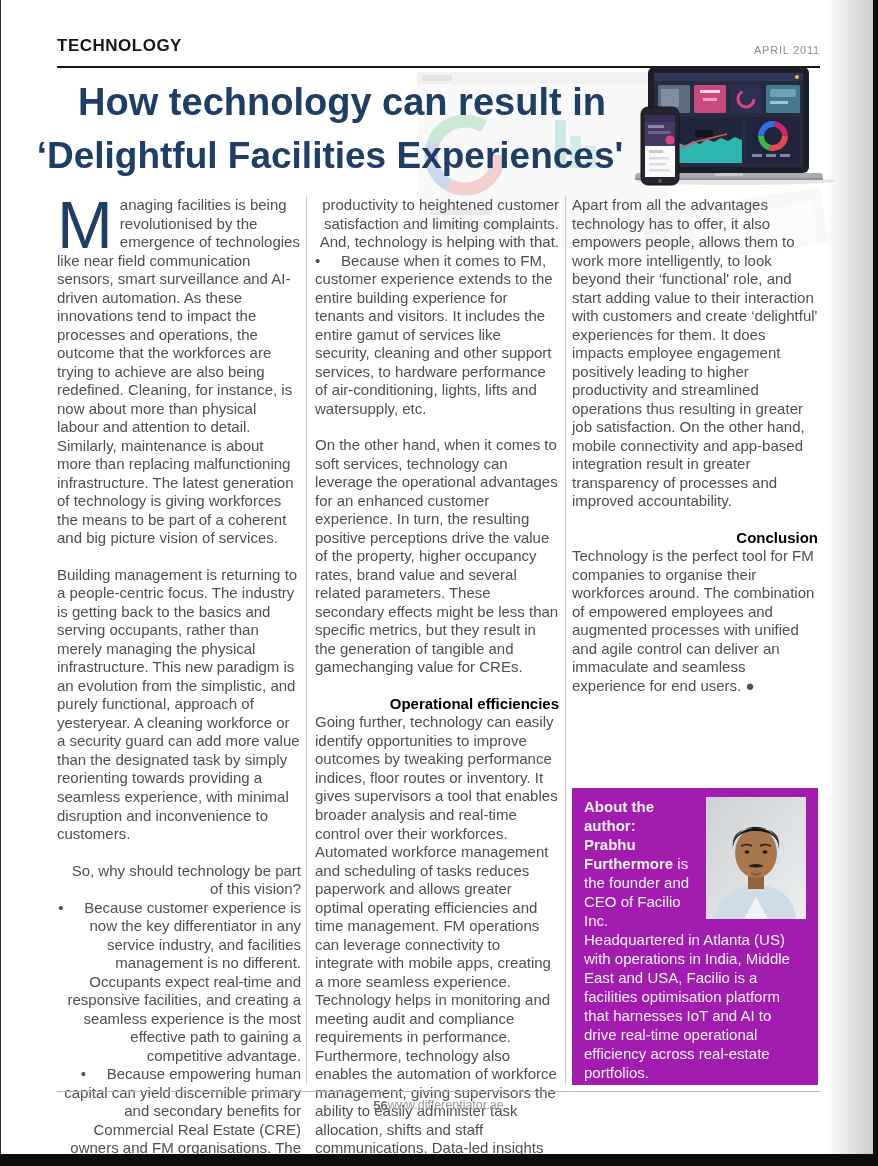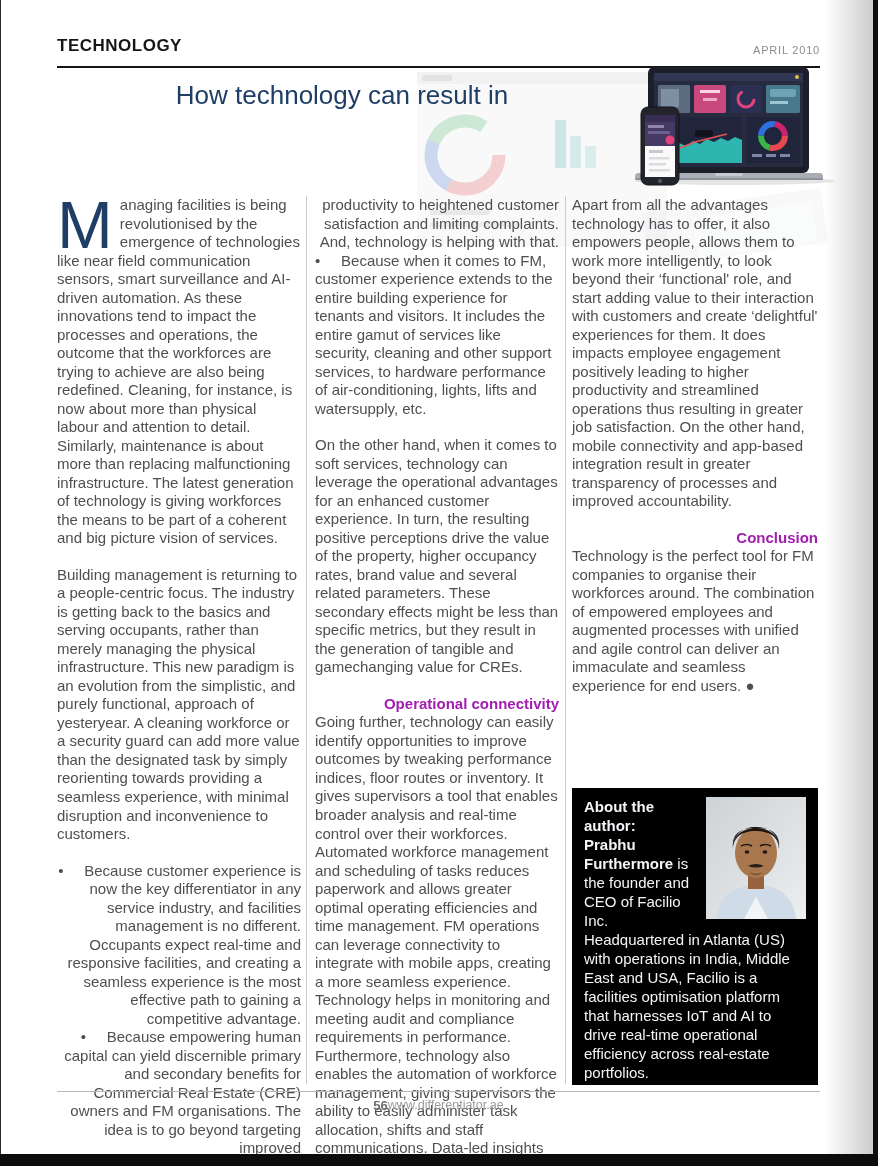--- a/index.html
+++ b/index.html
@@ -11,55 +11,55 @@
   .edge-left{position:absolute;top:0;left:0;width:1px;height:100%;background:#2a2a2a;z-index:9;}
   .scan-shade{position:absolute;top:0;right:5px;width:48px;height:100%;z-index:8;pointer-events:none;
         background:linear-gradient(90deg,rgba(0,0,0,0),rgba(0,0,0,0.20));}
   
   .header-row{position:absolute;left:57px;top:36px;width:763px;display:flex;justify-content:space-between;align-items:flex-end;}
   .kicker{font-size:17px;font-weight:700;letter-spacing:0.5px;color:#161616;}
   .issue{font-size:11px;color:#8d8d8d;letter-spacing:0.8px;}
   .header-rule{position:absolute;left:57px;top:66px;width:763px;height:2px;background:#141414;}
   
   .title-block{position:absolute;left:0;top:80px;width:660px;text-align:center;z-index:3;color:#1e3e66;}
-  .title-l1{font-size:26px;font-weight:400;line-height:1.2;padding-left:24px;}
+  .title-l1{font-size:38px;font-weight:700;line-height:1.2;padding-left:24px;}
   .title-l2{font-size:37px;font-weight:600;line-height:1.2;margin-top:8px;}
   
   .hero{position:absolute;left:395px;top:50px;width:470px;height:215px;z-index:1;pointer-events:none;}
   
   .col{position:absolute;top:196px;width:244px;font-size:15px;line-height:1.235;color:#4f4f51;z-index:2;}
   .col1{left:57px;}
   .col2{left:315px;}
   .col3{left:572px;width:246px;}
   .col p{margin:0 0 18px 0;}
   .col p.tight{margin-bottom:0;text-align:right;}
   .divider{position:absolute;top:196px;width:1px;height:888px;background:#cccccc;z-index:2;}
   .div1{left:306px;}
   .div2{left:565px;}
   .dropcap{float:left;font-size:67px;line-height:52px;font-weight:500;color:#1e3e66;margin:3px 7px 0 0;}
-  .subhead{font-weight:700;color:#a21caf;margin:0;}
-  
-  .author-box{position:absolute;left:572px;top:788px;width:246px;height:297px;background:#000000;z-index:3;
+  .subhead{font-weight:700;color:#000000;margin:0;}
+  
+  .author-box{position:absolute;left:572px;top:788px;width:246px;height:297px;background:#a21caf;z-index:3;
         box-sizing:border-box;padding:9px 12px;color:#f2f4f7;font-size:15px;line-height:19px;}
   .author-photo{float:right;width:100px;height:122px;margin:0 0 5px 7px;display:block;}
   .author-bold{font-weight:700;}
   
   .footer-rule{position:absolute;left:57px;top:1091px;width:763px;height:1px;background:#b8b8b8;z-index:2;}
   .footer-row{position:absolute;left:57px;top:1098px;width:763px;display:flex;justify-content:center;z-index:2;}
   .page-num{font-size:13px;font-weight:600;color:#6e6e6e;}
   .site{font-size:12.5px;color:#9b9b9b;}
 </style>
 </head>
 <body>
 
 <div class="page">
 
   <div class="header-row">
     <span class="kicker">TECHNOLOGY</span>
-    <span class="issue">APRIL 2010</span>
+    <span class="issue">APRIL 2011</span>
   </div>
   <div class="header-rule"></div>
 
   <svg class="hero" viewBox="0 0 470 215">
 
     <g opacity="0.45">
       <rect x="22" y="22" width="250" height="175" fill="#f3f3f4"></rect>
       <rect x="22" y="22" width="250" height="12" fill="#e3e3e5"></rect>
       <rect x="27" y="25" width="30" height="6" rx="2" fill="#c2c2c6"></rect>
       <circle cx="70" cy="105" r="34" fill="none" stroke="#d84b4b" stroke-width="13" stroke-dasharray="70 144" opacity="0.55"></circle>
@@ -125,37 +125,39 @@
       <rect x="254" y="100" width="14" height="3" fill="#c9c9cd"></rect>
       <rect x="254" y="107" width="20" height="2.5" fill="#dcdce0"></rect>
       <rect x="254" y="113" width="17" height="2.5" fill="#dcdce0"></rect>
       <rect x="254" y="119" width="21" height="2.5" fill="#dcdce0"></rect>
       <circle cx="265" cy="131" r="2" fill="#5a5a64"></circle>
     </g>
   </svg>
 
   <div class="title-block">
     <div class="title-l1">How technology can result in</div>
+    <div class="title-l2">‘Delightful Facilities Experiences'</div>
   </div>
 
   <div class="divider div1"></div>
   <div class="divider div2"></div>
 
   <div class="col col1">
     <p><span class="dropcap">M</span><span>anaging facilities is being revolutionised by the emergence of technologies like near field communication sensors, smart surveillance and AI-driven automation. As these innovations tend to impact the processes and operations, the outcome that the workforces are trying to achieve are also being redefined. Cleaning, for instance, is now about more than physical labour and attention to detail. Similarly, maintenance is about more than replacing malfunctioning infrastructure. The latest generation of technology is giving workforces the means to be part of a coherent and big picture vision of services.</span></p>
     <p>Building management is returning to a people-centric focus. The industry is getting back to the basics and serving occupants, rather than merely managing the physical infrastructure. This new paradigm is an evolution from the simplistic, and purely functional, approach of yesteryear. A cleaning workforce or a security guard can add more value than the designated task by simply reorienting towards providing a seamless experience, with minimal disruption and inconvenience to customers.</p>
+    <p class="tight">So, why should technology be part of this vision?</p>
     <p class="tight">•&nbsp;&nbsp;&nbsp;&nbsp;&nbsp;Because customer experience is now the key differentiator in any service industry, and facilities management is no different. Occupants expect real-time and responsive facilities, and creating a seamless experience is the most effective path to gaining a competitive advantage.</p>
     <p class="tight">•&nbsp;&nbsp;&nbsp;&nbsp;&nbsp;Because empowering human capital can yield discernible primary and secondary benefits for Commercial Real Estate (CRE) owners and FM organisations. The idea is to go beyond targeting improved</p>
   </div>
 
   <div class="col col2">
     <p class="tight">productivity to heightened customer satisfaction and limiting complaints. And, technology is helping with that.</p>
     <p>•&nbsp;&nbsp;&nbsp;&nbsp;&nbsp;Because when it comes to FM, customer experience extends to the entire building experience for tenants and visitors. It includes the entire gamut of services like security, cleaning and other support services, to hardware performance of air-conditioning, lights, lifts and watersupply, etc.</p>
     <p>On the other hand, when it comes to soft services, technology can leverage the operational advantages for an enhanced customer experience. In turn, the resulting positive perceptions drive the value of the property, higher occupancy rates, brand value and several related parameters. These secondary effects might be less than specific metrics, but they result in the generation of tangible and gamechanging value for CREs.</p>
-    <p class="subhead tight">Operational connectivity</p>
+    <p class="subhead tight">Operational efficiencies</p>
     <p>Going further, technology can easily identify opportunities to improve outcomes by tweaking performance indices, floor routes or inventory. It gives supervisors a tool that enables broader analysis and real-time control over their workforces. Automated workforce management and scheduling of tasks reduces paperwork and allows greater optimal operating efficiencies and time management. FM operations can leverage connectivity to integrate with mobile apps, creating a more seamless experience. Technology helps in monitoring and meeting audit and compliance requirements in performance. Furthermore, technology also enables the automation of workforce management, giving supervisors the ability to easily administer task allocation, shifts and staff communications. Data-led insights</p>
   </div>
 
   <div class="col col3">
     <p>Apart from all the advantages technology has to offer, it also empowers people, allows them to work more intelligently, to look beyond their ‘functional' role, and start adding value to their interaction with customers and create ‘delightful' experiences for them. It does impacts employee engagement positively leading to higher productivity and streamlined operations thus resulting in greater job satisfaction. On the other hand, mobile connectivity and app-based integration result in greater transparency of processes and improved accountability.</p>
     <p class="subhead tight">Conclusion</p>
     <p>Technology is the perfect tool for FM companies to organise their workforces around. The combination of empowered employees and augmented processes with unified and agile control can deliver an immaculate and seamless experience for end users. ●</p>
   </div>
 
   <div class="author-box">

